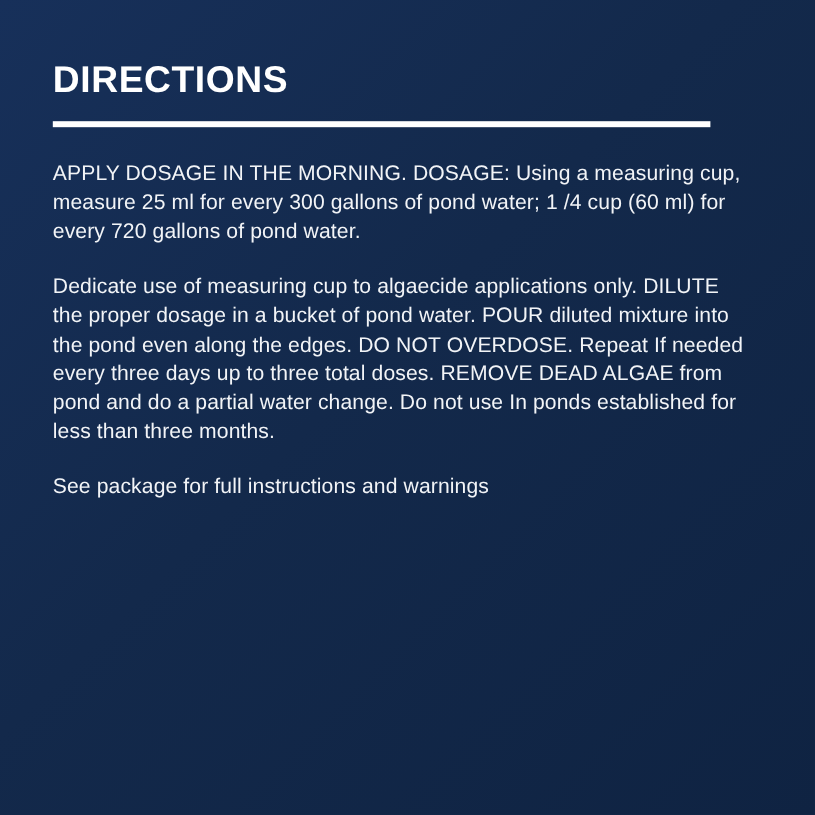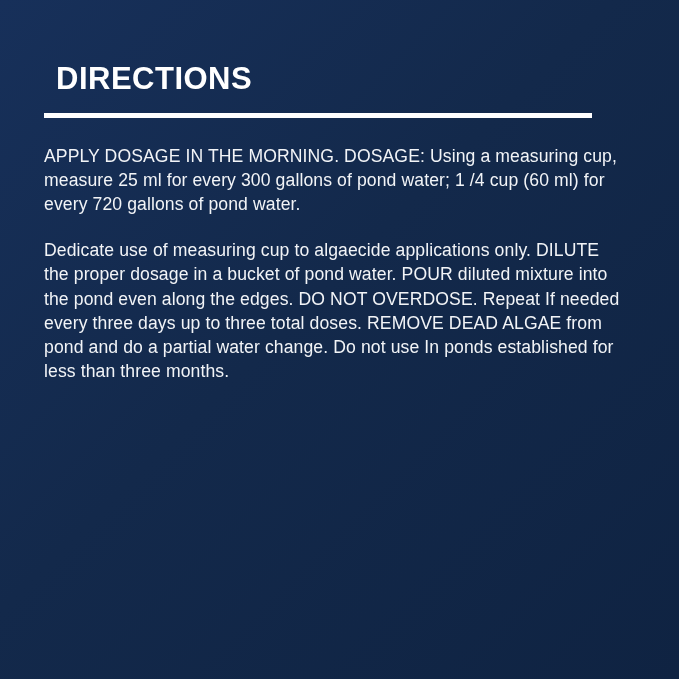--- a/index.html
+++ b/index.html
@@ -20,21 +20,21 @@
     background: linear-gradient(135deg, #17305a 0%, #13294b 45%, #0f2342 100%);
     box-sizing: border-box;
     padding: 44px 44px 0 44px;
   }
   .title {
     color: #ffffff;
     font-size: 31px;
     font-weight: bold;
     letter-spacing: 0.5px;
     line-height: 1.1;
-    margin: 12px;
+    margin: 0;
     padding-top: 6px;
   }
   .rule {
     margin-top: 17px;
     margin-bottom: 26px;
     width: 548px;
     height: 5px;
     background: #ffffff;
   }
   .body-text {
@@ -57,15 +57,16 @@
 
 <div class="panel">
 
   <h1 class="title">DIRECTIONS</h1>
 
   <div class="rule"></div>
 
   <div class="body-text">
     <p class="para">APPLY DOSAGE IN THE MORNING. DOSAGE: Using a measuring cup, measure 25 ml for every 300 gallons of pond water; 1 /4 cup (60 ml) for every 720 gallons of pond water.</p>
     <p class="para">Dedicate use of measuring cup to algaecide applications only. DILUTE the proper dosage in a bucket of pond water. POUR diluted mixture into the pond even along the edges. DO NOT OVERDOSE. Repeat If needed every three days up to three total doses. REMOVE DEAD ALGAE from pond and do a partial water change. Do not use In ponds established for less than three months.</p>
+    <p class="para last">See package for full instructions and warnings</p>
   </div>
 
 </div>
 
 </body></html>

